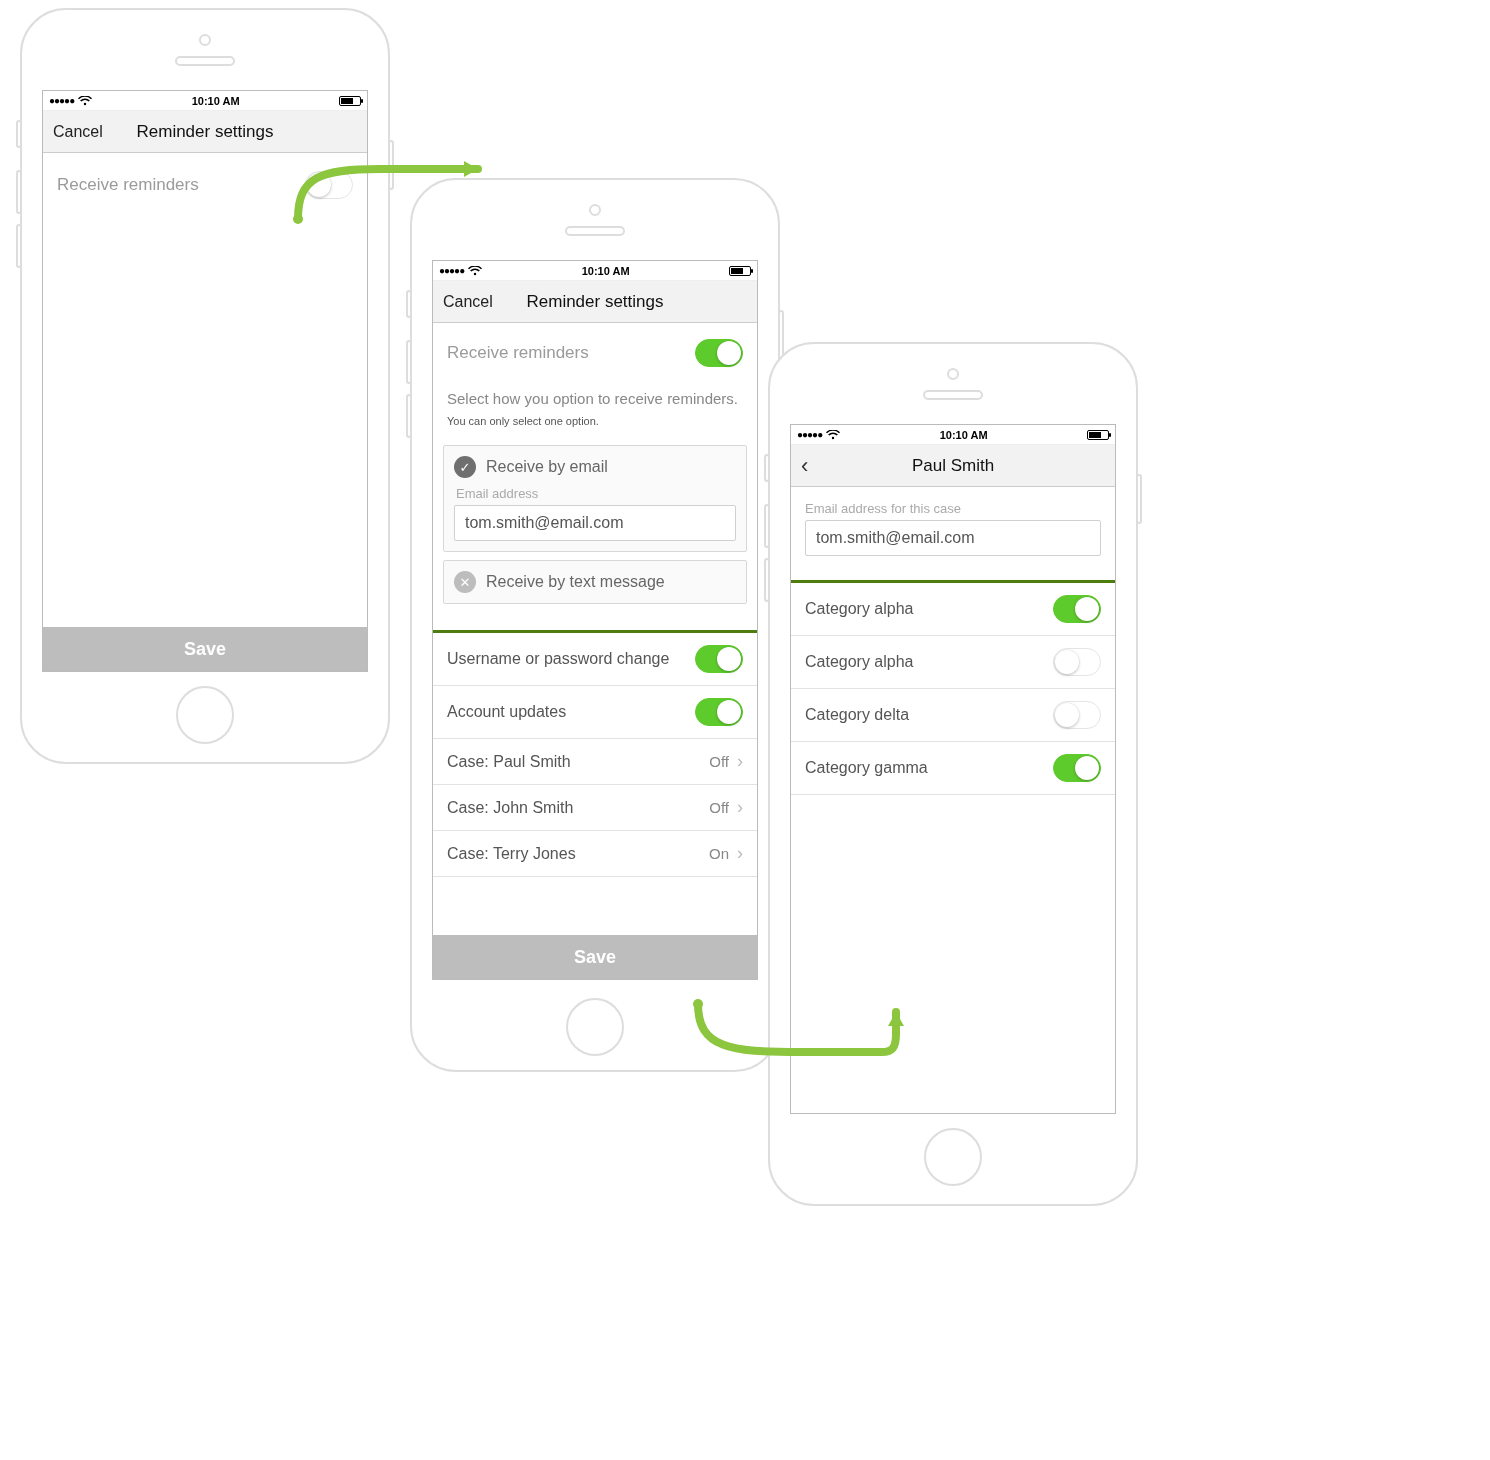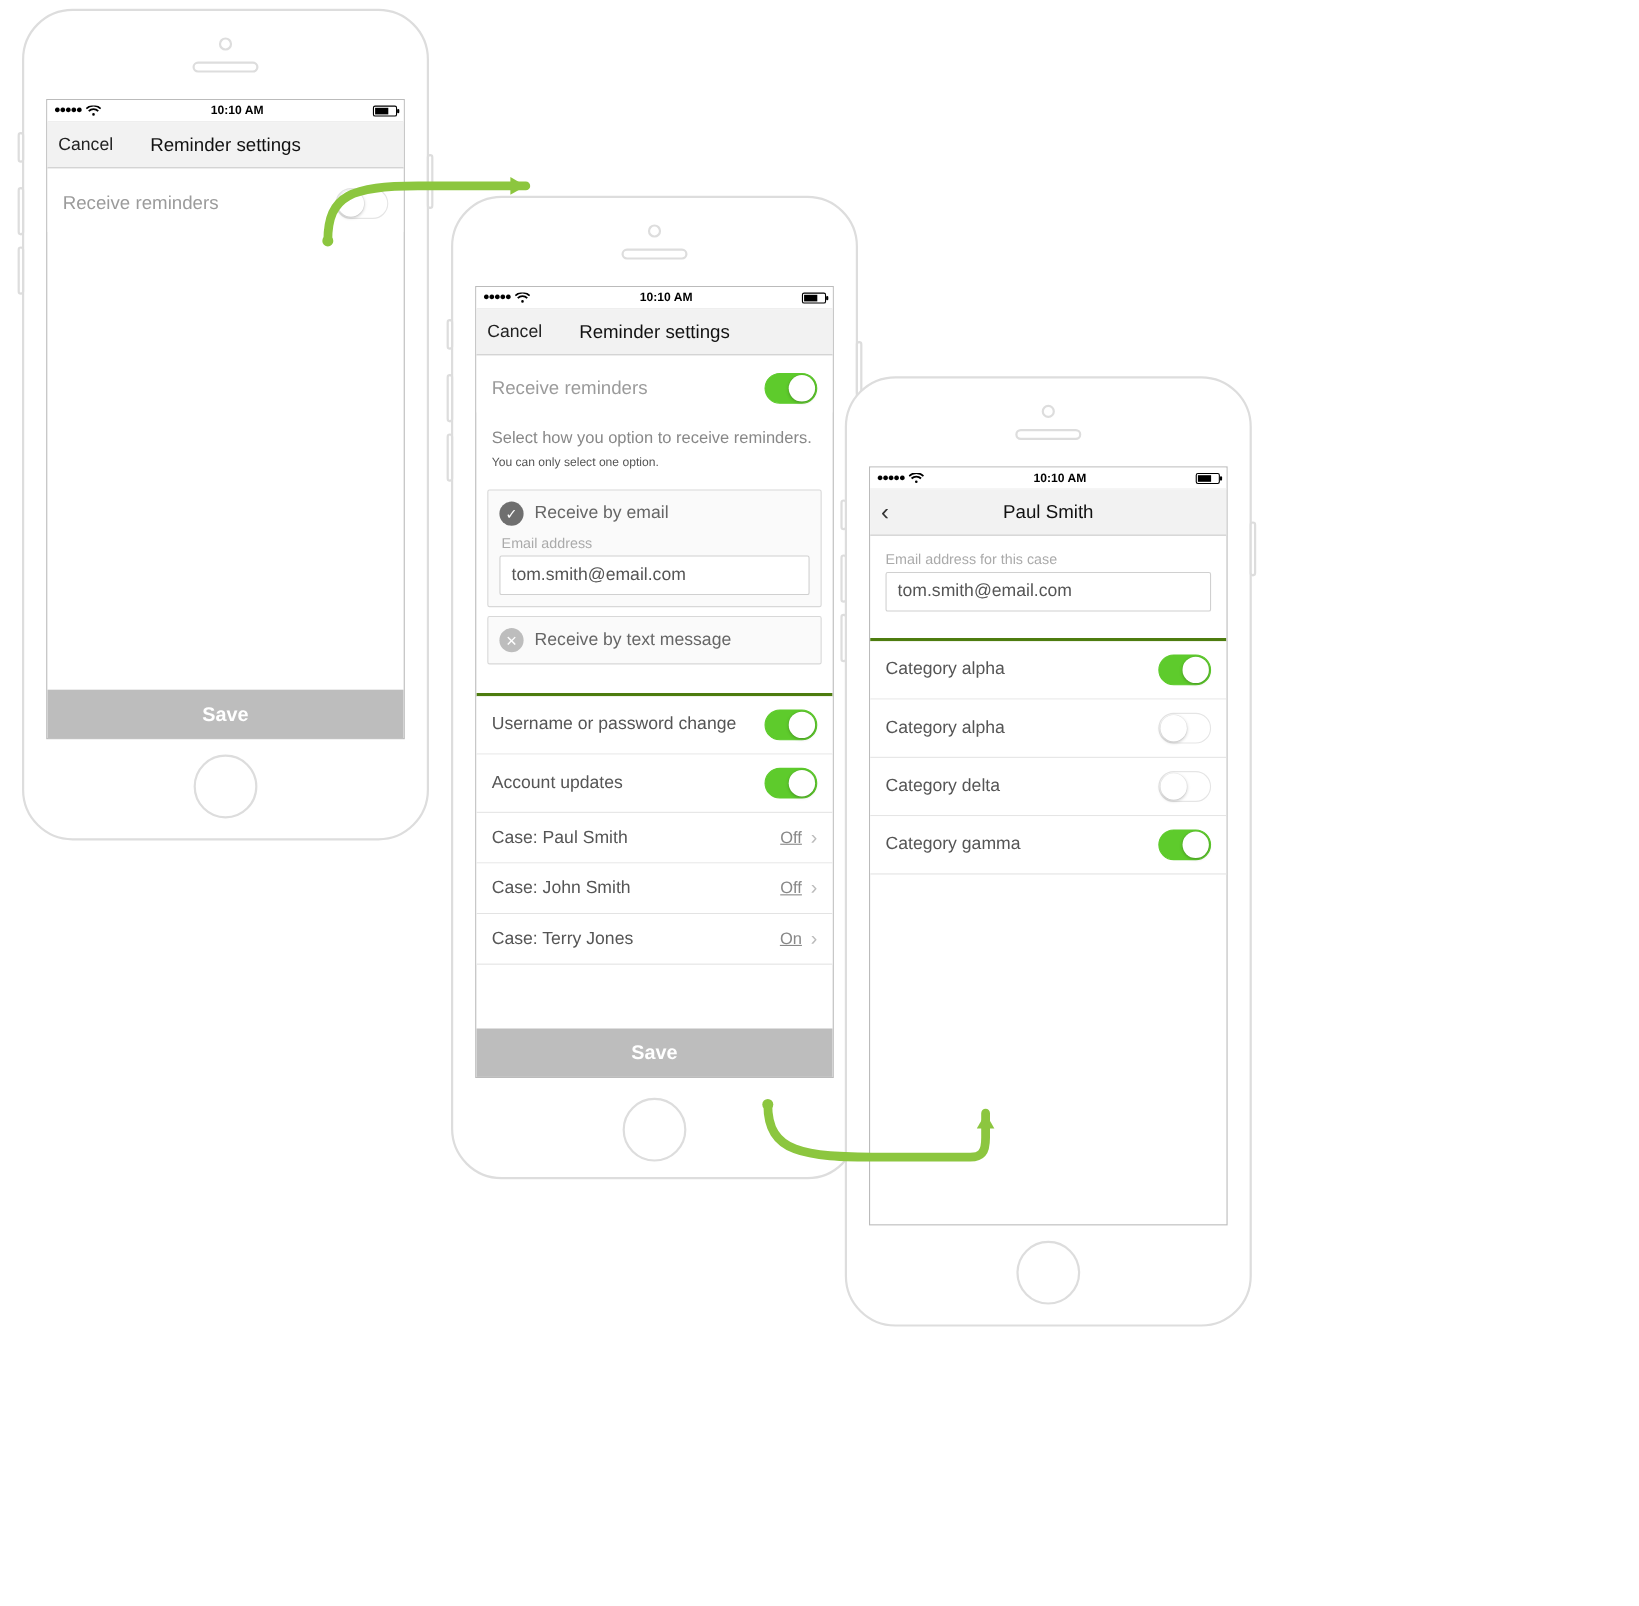--- a/index.html
+++ b/index.html
@@ -150,21 +150,21 @@
   .card-title { font-size: 16px; color: #666; }
   .field-label { font-size: 13px; color: #aaa; margin: 4px 0 4px 2px; }
   .text-input {
     width: 100%; height: 36px; border: 1px solid #d0d0d0; border-radius: 2px;
     padding: 0 10px; font-size: 16px; color: #555; background:#fff;
     font-family: inherit; font-weight: 300;
   }
 
   .list { border-top: 3px solid #4d7c0f; }
   .chevron { color: #bbb; font-size: 18px; }
-  .value-dim { color: #888; font-size: 15px; text-decoration: underline; }
+  .value-dim { color: #888; font-size: 15px; }
 
   .save-bar {
     height: 44px;
     background: #bdbdbd;
     color: #fff;
     display: flex; align-items: center; justify-content: center;
     font-size: 18px; font-weight: 700;
   }
 
   .section-gap { height: 18px; }

